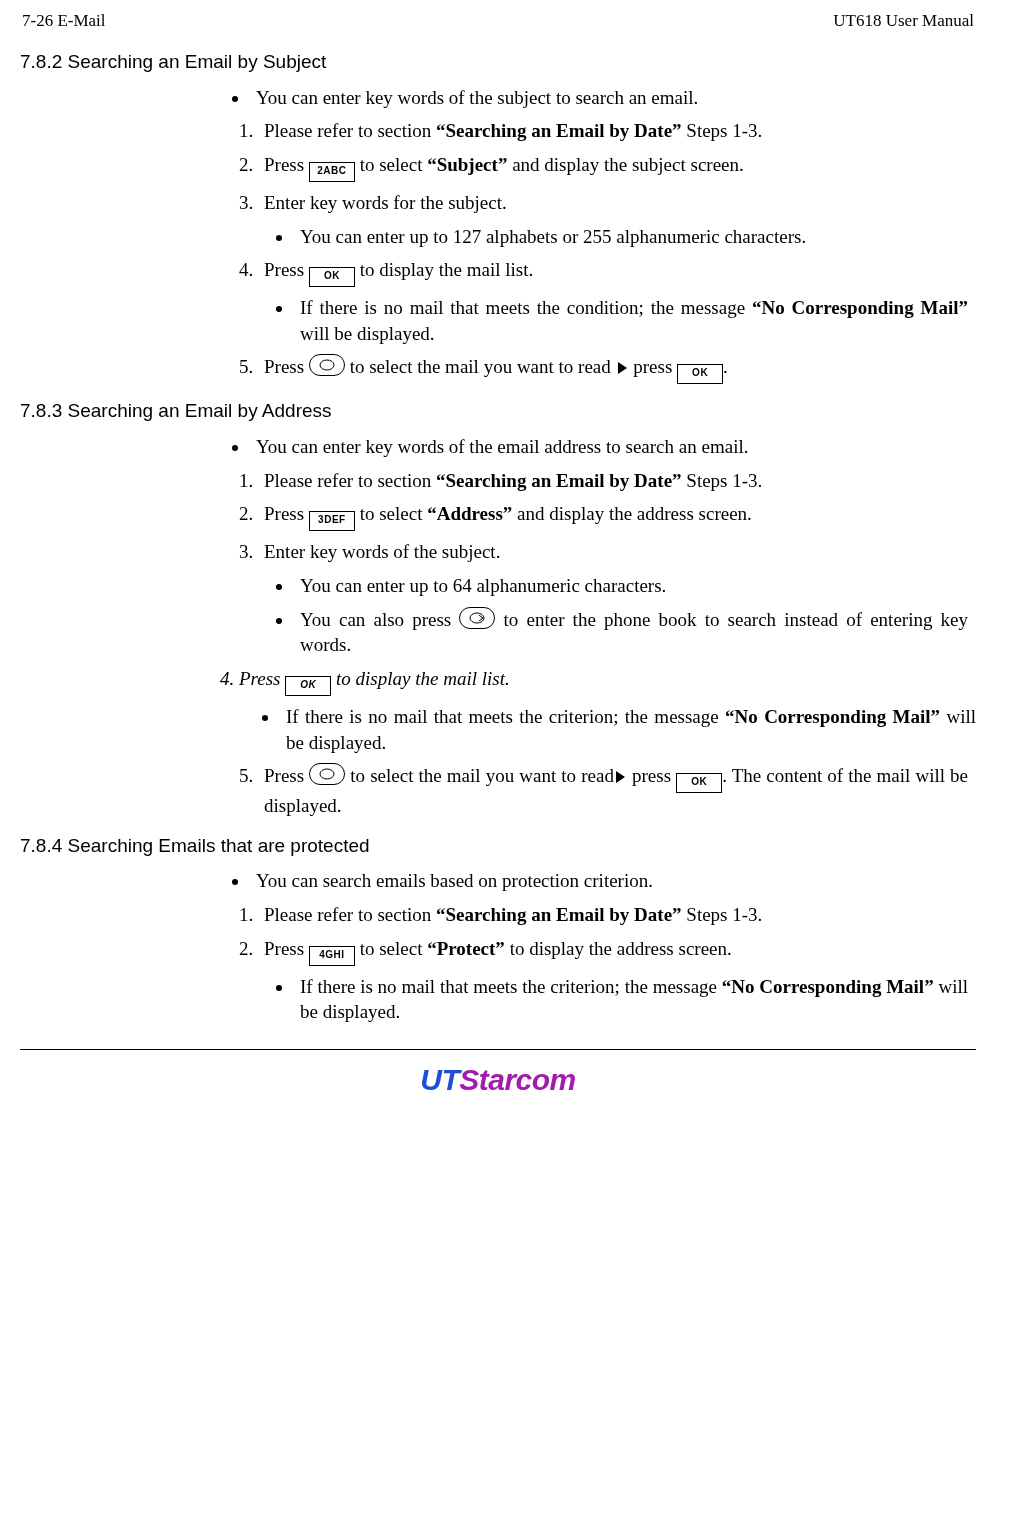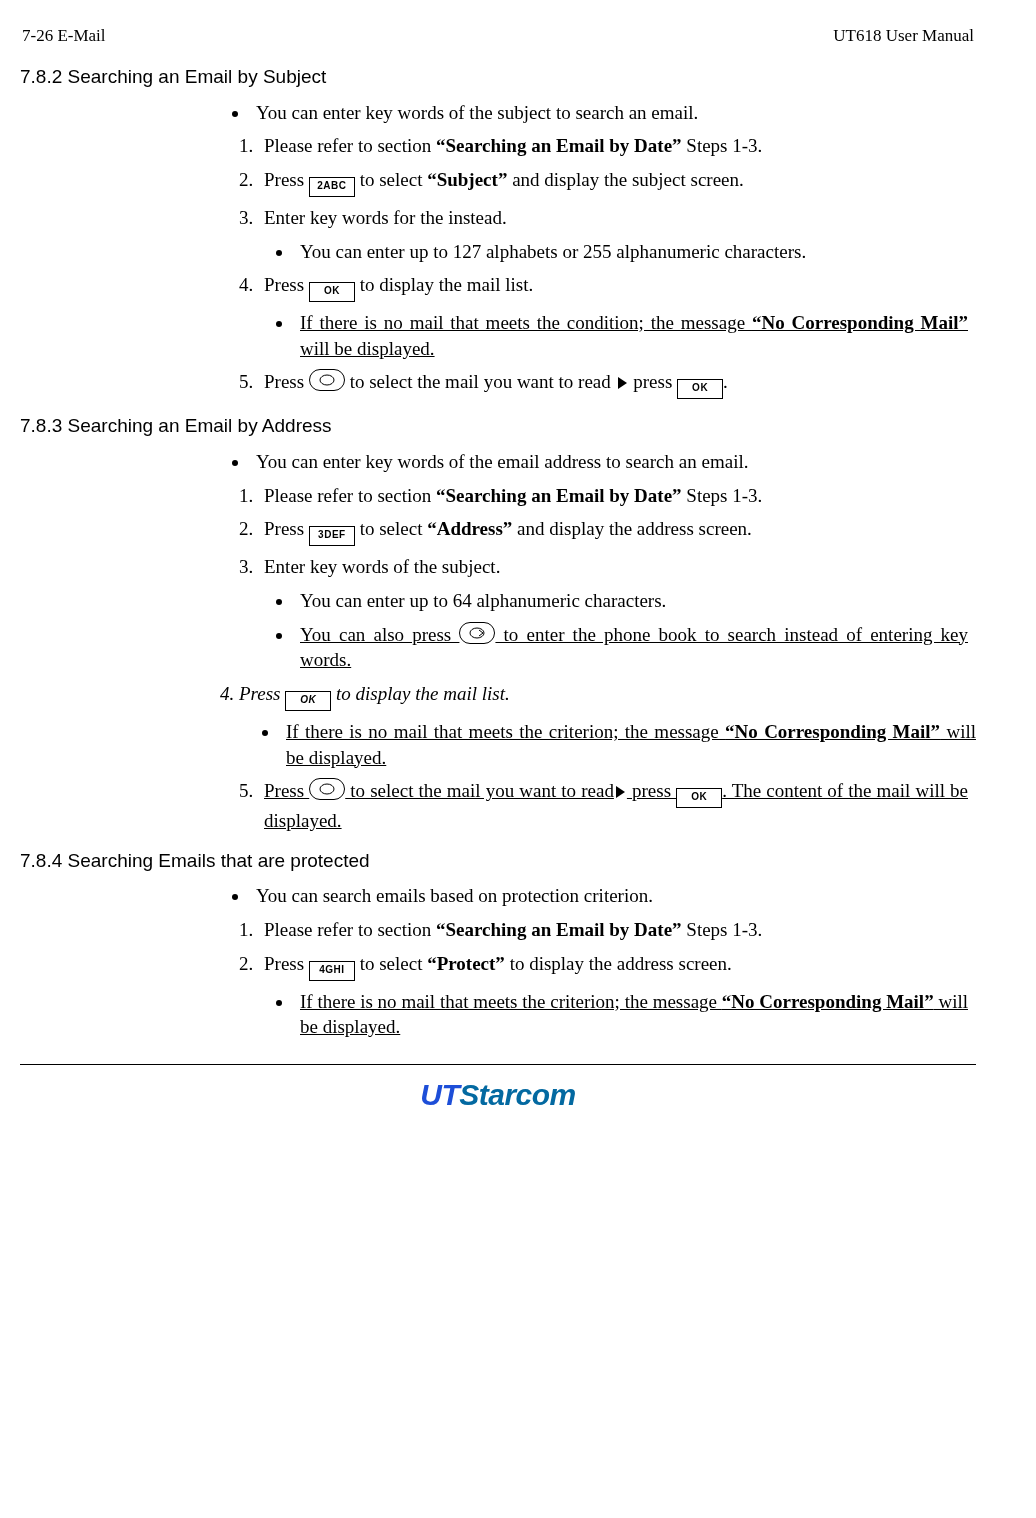--- a/index.html
+++ b/index.html
@@ -7,21 +7,21 @@
     padding: 0;
     font-family: "Times New Roman", Times, serif;
     font-size: 19px;
     line-height: 1.35;
     color: #000;
     background: #fff;
     width: 1036px;
   }
   .page {
     width: 1036px;
-    padding: 25px 60px 20px 20px;
+    padding: 10px 60px 20px 20px;
     box-sizing: border-box;
     position: relative;
   }
   .header {
     display: flex;
     justify-content: space-between;
     font-size: 17px;
     padding: 0 2px 2px 2px;
   }
   .header-left { }
@@ -51,21 +51,21 @@
   ul.itemize {
     list-style: disc;
     margin: 6px 0 6px 0;
     padding-left: 30px;
   }
   ul.itemize > li {
     padding-left: 6px;
     margin: 8px 0 8px 0;
     text-align: justify;
   }
-  .just { text-align: justify; text-decoration: underline; }
+  .just { text-align: justify; }
 
   .bold { font-weight: bold; }
 
   .key {
     display: inline-block;
     height: 18px;
     min-width: 36px;
     border: 1.4px solid #000;
     border-radius: 0;
     font-family: Arial, Helvetica, sans-serif;
@@ -107,21 +107,21 @@
     text-align: center;
     font-family: Arial, Helvetica, sans-serif;
     font-style: italic;
     font-weight: 900;
     font-size: 30px;
     color: #333;
     letter-spacing: -0.5px;
     padding: 4px 0 4px 0;
   }
   .footer-logo .ut { color: #1d4ed8; }
-  .footer-logo .starcom { color: #0369a1; }
+  .footer-logo .starcom { color: #a21caf; }
 </style>
 </head>
 <body>
 <div class="page">
 
 <div class="header">
   <div class="header-left">7-26   E-Mail</div>
   <div class="header-right">UT618 User Manual</div>
 </div>
 
@@ -131,21 +131,21 @@
     <li>You can enter key words of the subject to search an email.</li>
   </ul>
   <ol class="enumerate">
     <li>
       <span>Please refer to section </span><span class="bold">“Searching an Email by Date”</span><span> Steps 1-3.</span>
     </li>
     <li>
       <span>Press </span><span class="key">2ABC</span><span> to select </span><span class="bold">“Subject”</span><span> and display the subject screen.</span>
     </li>
     <li>
-      <span>Enter key words for the instead.</span>
+      <span>Enter key words for the subject.</span>
       <ul class="itemize">
         <li>You can enter up to 127 alphabets or 255 alphanumeric characters.</li>
       </ul>
     </li>
     <li>
       <span>Press </span><span class="key">OK</span><span> to display the mail list.</span>
       <ul class="itemize">
         <li class="just">
           <span>If there is no mail that meets the condition; the message </span><span class="bold">“No Corresponding Mail”</span><span> will be displayed.</span>
         </li>

